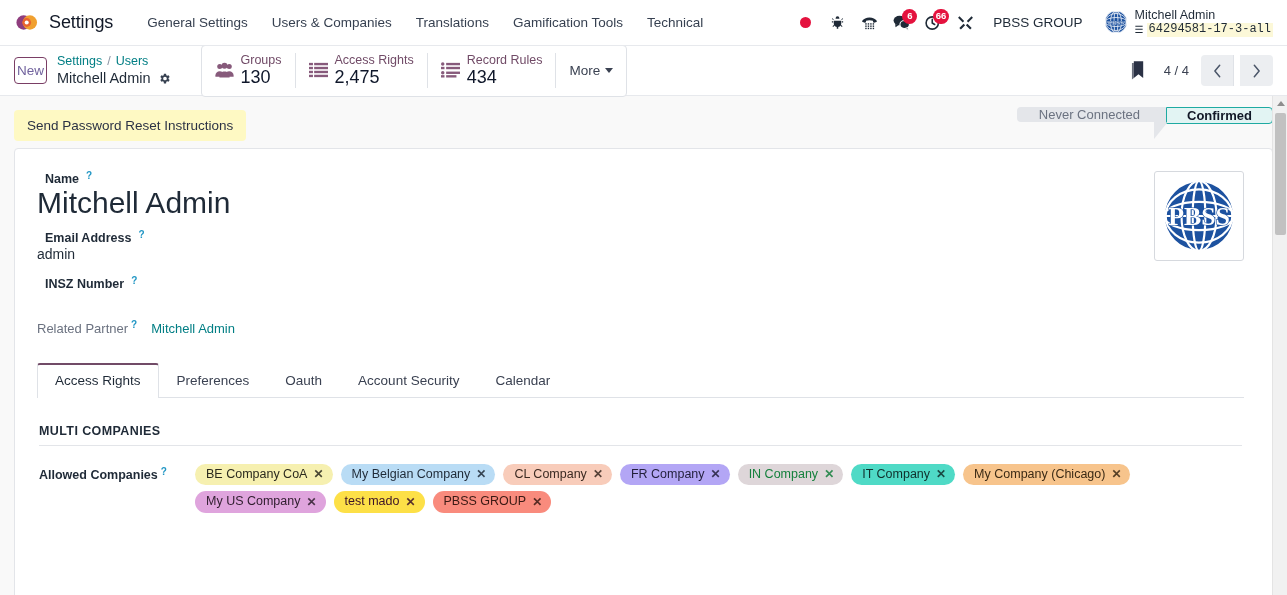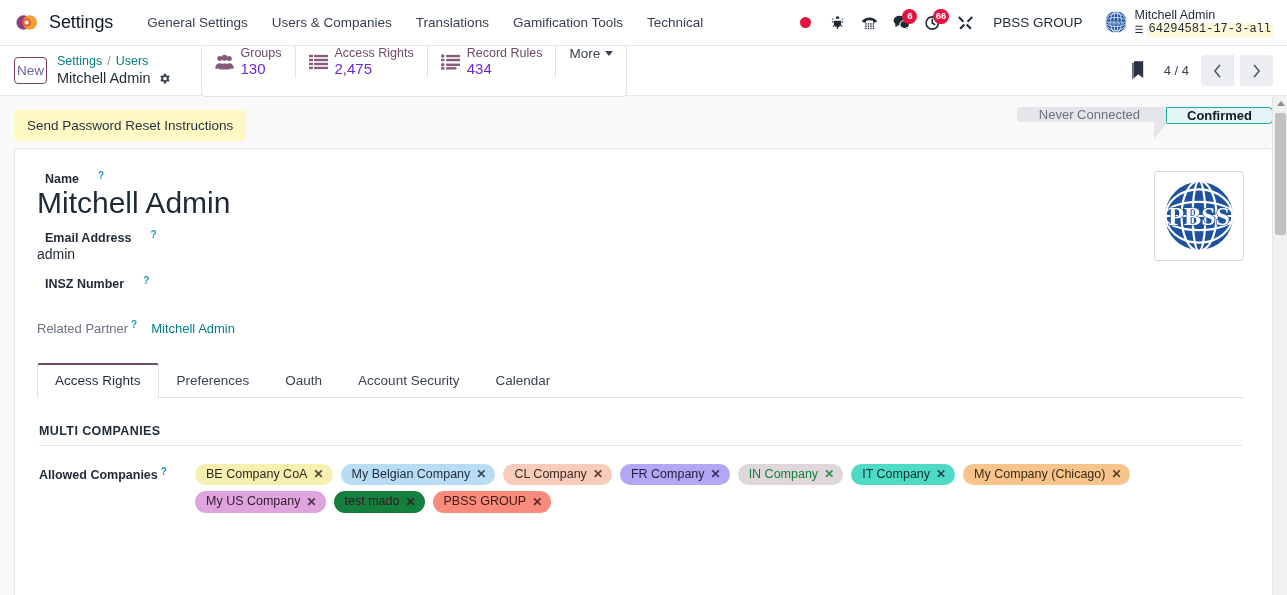--- a/index.html
+++ b/index.html
@@ -131,41 +131,41 @@
     font-size: 14.5px;
     color: #1f2a37;
     display: flex; align-items: center; gap: 7px;
     white-space: nowrap;
   }
   .gear-btn { color: #374151; cursor: pointer; display: inline-flex; }
 
   
   .stat-group {
     display: flex;
-    align-items: flex-start;
+    align-items: center;
     border: 1px solid #dfe2e7;
     border-radius: 4px;
     overflow: hidden;
     height: 52px;
     background: #fff;
     margin-right: auto;
     margin-left: 30px;
   }
   .stat-btn {
     display: flex; align-items: center; gap: 7px;
     padding: 0 13px;
     border-right: 1px solid #dfe2e7;
     cursor: pointer;
     background: #fff;
   }
   .stat-btn:last-child { border-right: none; }
   .stat-icon { color: #875a7b; display: flex; align-items: center; }
   .stat-text { display: flex; flex-direction: column; line-height: 1.18; }
   .stat-label { font-size: 12.5px; color: #714b67; font-weight: 400; white-space: nowrap; }
-  .stat-value { font-size: 15px; color: #6d28d9; white-space: nowrap; }
+  .stat-value { font-size: 18px; color: #0f172a; white-space: nowrap; }
   .stat-more {
     display: flex; align-items: center; gap: 5px;
     padding: 0 13px;
     font-size: 13.5px;
     color: #3b4252;
     cursor: pointer;
     background: #fff;
   }
   .caret-down {
     width: 0; height: 0;
@@ -275,21 +275,21 @@
   }
   .sheet-top { display: flex; align-items: flex-start; }
   .fields-col { flex: 1 1 auto; min-width: 0; }
 
   .field-label {
     font-size: 12.5px;
     font-weight: 700;
     color: #1f2a37;
     display: inline-flex;
     align-items: flex-start;
-    gap: 19px;
+    gap: 7px;
     white-space: nowrap;
     padding-left: 8px;
   }
   .help-q {
     font-size: 10px;
     color: #2196c4;
     font-weight: 700;
     position: relative;
     top: -2px;
     cursor: help;
@@ -751,21 +751,21 @@
               <span class="tag-x">✕</span>
             </span>
             <span class="tag" style="background:#f7c48c;color:#3b2a15">
               <span>My Company (Chicago)</span>
               <span class="tag-x">✕</span>
             </span>
             <span class="tag" style="background:#dfa4dd;color:#2f1d2e">
               <span>My US Company</span>
               <span class="tag-x">✕</span>
             </span>
-            <span class="tag" style="background:#15803d;color:#3b1228">
+            <span class="tag" style="background:#fde047;color:#3b1228">
               <span>test mado</span>
               <span class="tag-x">✕</span>
             </span>
             <span class="tag" style="background:#f98b7d;color:#3b1a14">
               <span>PBSS GROUP</span>
               <span class="tag-x">✕</span>
             </span>
           </div>
         </div>
       </div>

